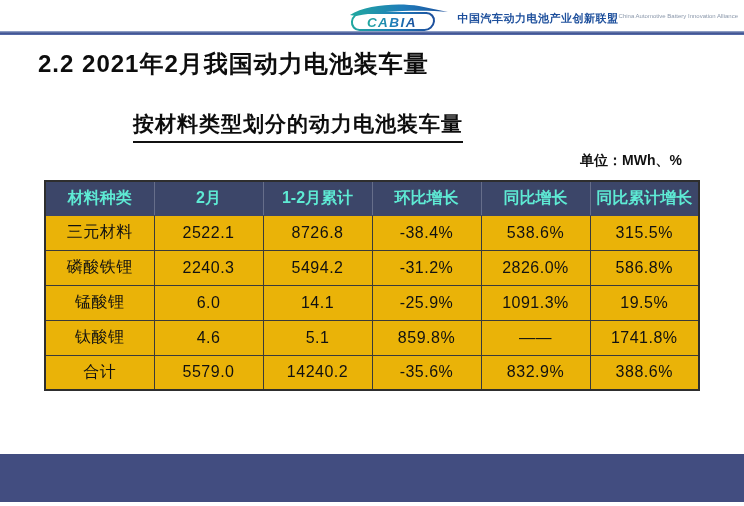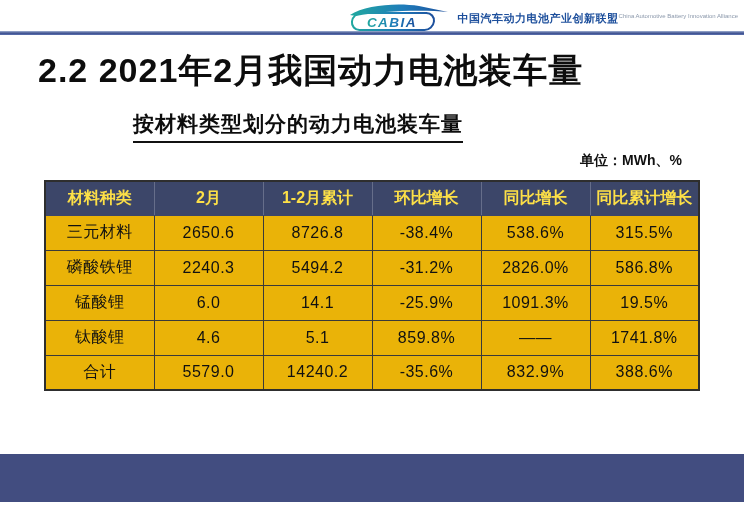--- a/index.html
+++ b/index.html
@@ -47,21 +47,21 @@
     width: 744px;
     height: 4px;
     background: linear-gradient(to bottom, #a3b2d2 0%, #3d508f 55%, #5d72b0 100%);
   }
 
   
   .page-title {
     position: absolute;
     left: 38px;
     top: 48px;
-    font-size: 34px;
+    font-size: 24px;
     font-weight: bold;
     color: #0d0d0d;
     letter-spacing: 1px;
     white-space: nowrap;
   }
   .table-caption-wrap {
     position: absolute;
     top: 110px;
     left: 0;
     width: 596px;
@@ -96,21 +96,21 @@
     left: 44px;
     top: 180px;
     width: 656px;
     border-collapse: collapse;
     table-layout: fixed;
     font-size: 16px;
     color: #111;
   }
   table.material-table th {
     background: var(--header-bg, #3c4669);
-    color: #fde047;
+    color: #5eead4;
     font-weight: bold;
     height: 34px;
     border: 1px solid var(--header-bg, #3c4669);
     border-right: 1px solid rgba(255,255,255,0.22);
     white-space: nowrap;
     text-align: center;
     font-size: 16px;
   }
   table.material-table th:last-child { border-right: 1px solid var(--header-bg, #3c4669); }
   table.material-table td {
@@ -178,21 +178,21 @@
           <th>2月</th>
           <th>1-2月累计</th>
           <th>环比增长</th>
           <th>同比增长</th>
           <th>同比累计增长</th>
         </tr>
     </thead>
     <tbody>
         <tr>
           <td>三元材料</td>
-          <td>2650.6</td>
+          <td>2522.1</td>
           <td>8726.8</td>
           <td>-38.4%</td>
           <td>538.6%</td>
           <td>315.5%</td>
         </tr>
         <tr>
           <td>磷酸铁锂</td>
           <td>2240.3</td>
           <td>5494.2</td>
           <td>-31.2%</td>

